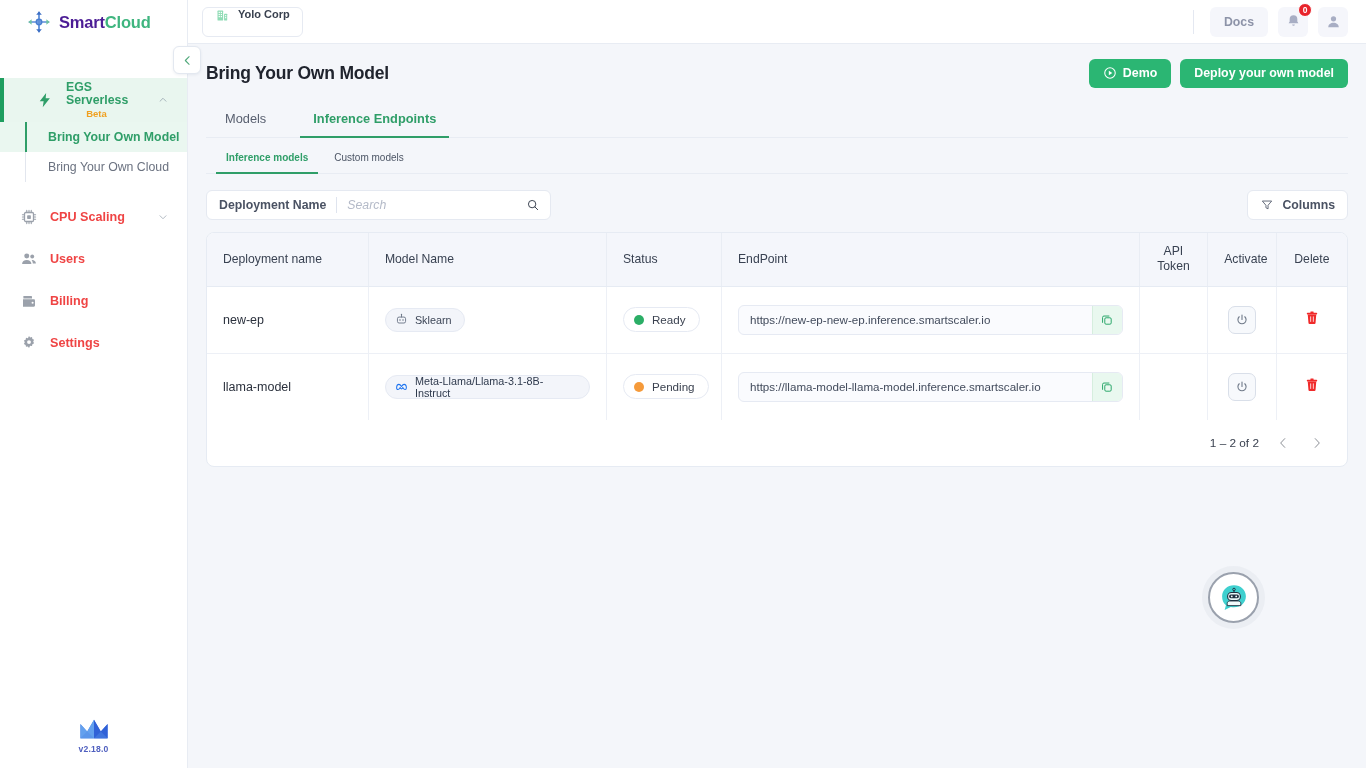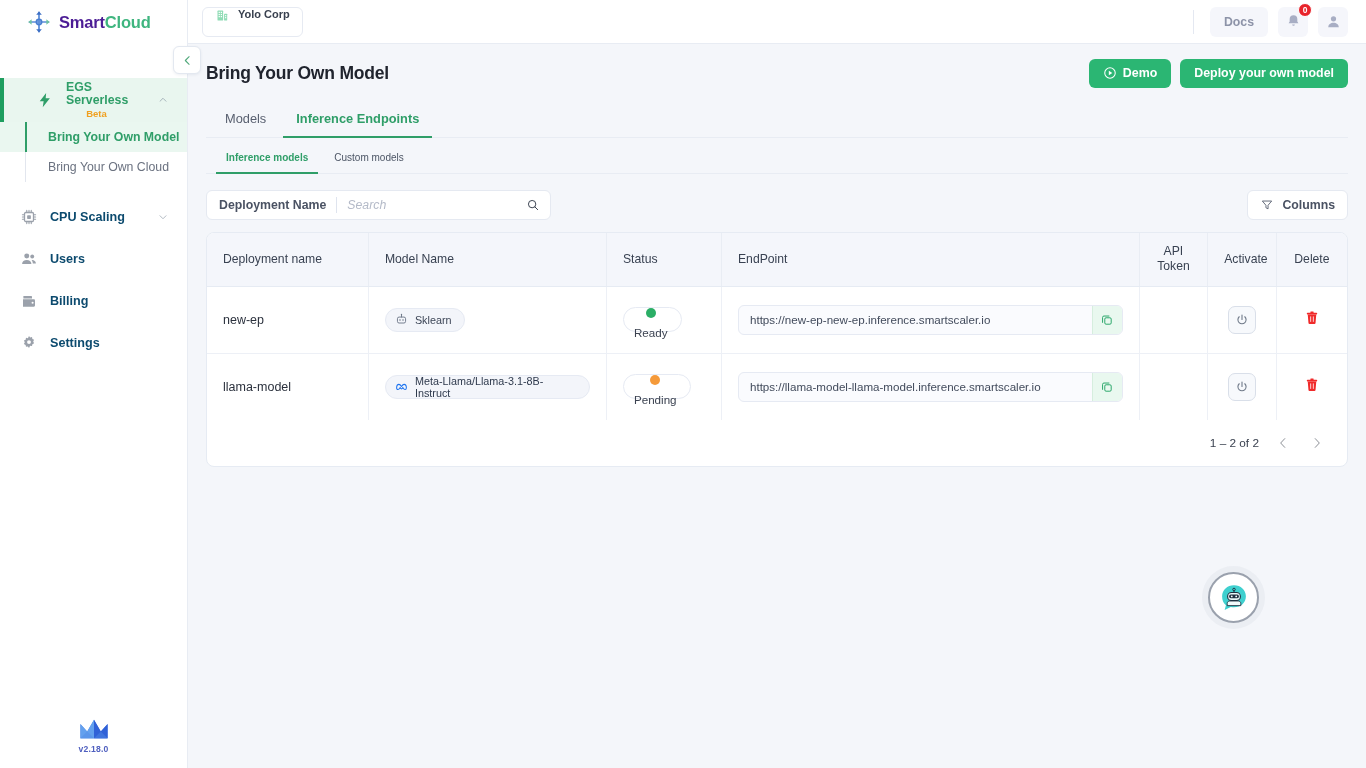--- a/index.html
+++ b/index.html
@@ -51,21 +51,21 @@
   }
   .sub-item::before {
     content:""; position:absolute; left:25px; top:0; bottom:0; width:1px; background:#e2e6ee;
   }
   .sub-item.active { background: #eaf7f0; color: #2f9e68; font-weight: 600; }
   .sub-item.active::before { background: #2f9e68; width: 2px; }
 
   .nav-item {
     display: flex; align-items: center; height: 42px;
     padding-left: 20px; gap: 12px; cursor: pointer;
-    font-size: 12.6px; color: #0c4a6e; font-weight: 600;
+    font-size: 12.6px; color: #ef4444; font-weight: 600;
   }
   .nav-item .nav-ico { opacity: .75; }
   .nav-item-label { flex: 1; }
 
   .side-footer {
     margin-top: auto; padding-bottom: 14px;
     display: flex; flex-direction: column; align-items: center; gap: 2px;
   }
   .crown { width: 34px; height: 26px; }
   .ver { font-size: 8.6px; font-weight: 700; color: #4f5fbf; letter-spacing: .2px; }
@@ -117,21 +117,21 @@
   .page-title { font-size: 17.5px; font-weight: 700; color: #20242e; letter-spacing: -.2px; }
   .head-actions { margin-left: auto; display: flex; gap: 9px; }
   .btn-green {
     height: 29px; padding: 0 14px; border-radius: 6px; background: #2bb673;
     color: #fff; font-size: 12.4px; font-weight: 700; border: none;
     display: flex; align-items: center; gap: 6px; cursor: pointer;
     font-family: "Liberation Sans", sans-serif;
   }
 
   .tabs1 {
-    display: flex; gap: 4px; border-bottom: 1px solid #e8ecf3; padding-left: 6px;
+    display: flex; gap: 21px; border-bottom: 1px solid #e8ecf3; padding-left: 6px;
   }
   .tab1 {
     padding: 8px 13px 10px; font-size: 12.8px; color: #596070; cursor: pointer;
     font-weight: 500; position: relative; top: 1px;
   }
   .tab1.active { color: #2f9e68; font-weight: 600; border-bottom: 2px solid #2f9e68; }
 
   .tabs2 { display: flex; gap: 6px; border-bottom: 1px solid #e8ecf3; padding-left: 10px; margin-top: 4px;}
   .tab2 {
     padding: 9px 10px 9px; font-size: 10px; color: #4c5565; cursor: pointer;
@@ -189,21 +189,21 @@
     height: 24px; padding: 0 12px 0 9px; border-radius: 999px;
     background: #f3f5fa; border: 1px solid #e6eaf3; font-size: 10.8px; color: #3d4657;
     max-width: 100%;
   }
   .chip.blue { color: #2f3a4d; }
   .chip-ico { width: 13px; height: 13px; flex: 0 0 13px; }
 
   .status {
     display: inline-flex; align-items: center; gap: 8px;
     height: 25px; padding: 0 13px 0 10px; border-radius: 999px;
-    border: 1px solid #e6eaf3; background: #fff; font-size: 11.6px; color: #3b4250; flex-direction: column;
+    border: 1px solid #e6eaf3; background: #fff; font-size: 11.6px; color: #3b4250;
   }
   .dot { width: 10px; height: 10px; border-radius: 50%; flex: 0 0 10px; }
 
   .ep-box {
     display: flex; align-items: stretch; height: 30px;
     border: 1px solid #e6eaf3; border-radius: 6px; background: #fafbfe; overflow: hidden;
   }
   .ep-url {
     flex: 1; display: flex; align-items: center; padding: 0 11px;
     font-size: 11.6px; color: #424b5c; white-space: nowrap; overflow: hidden;

